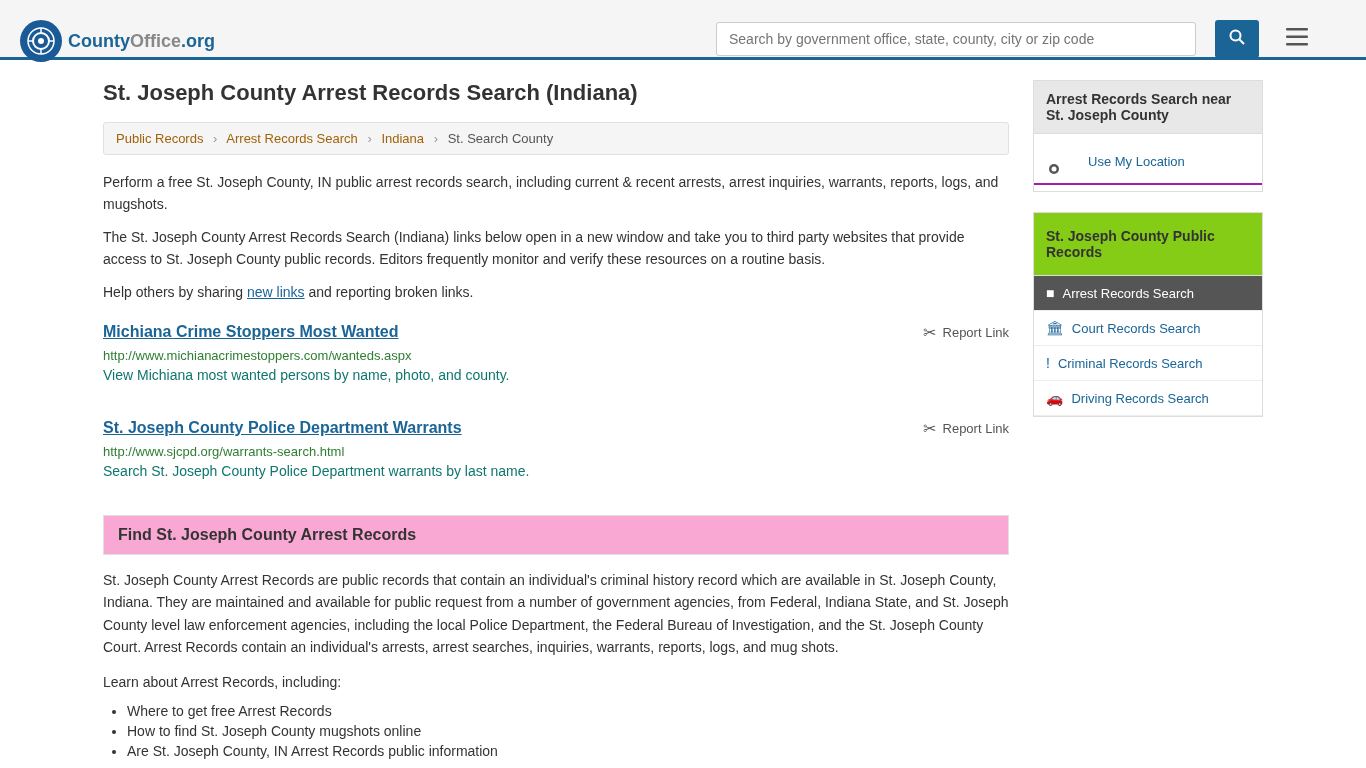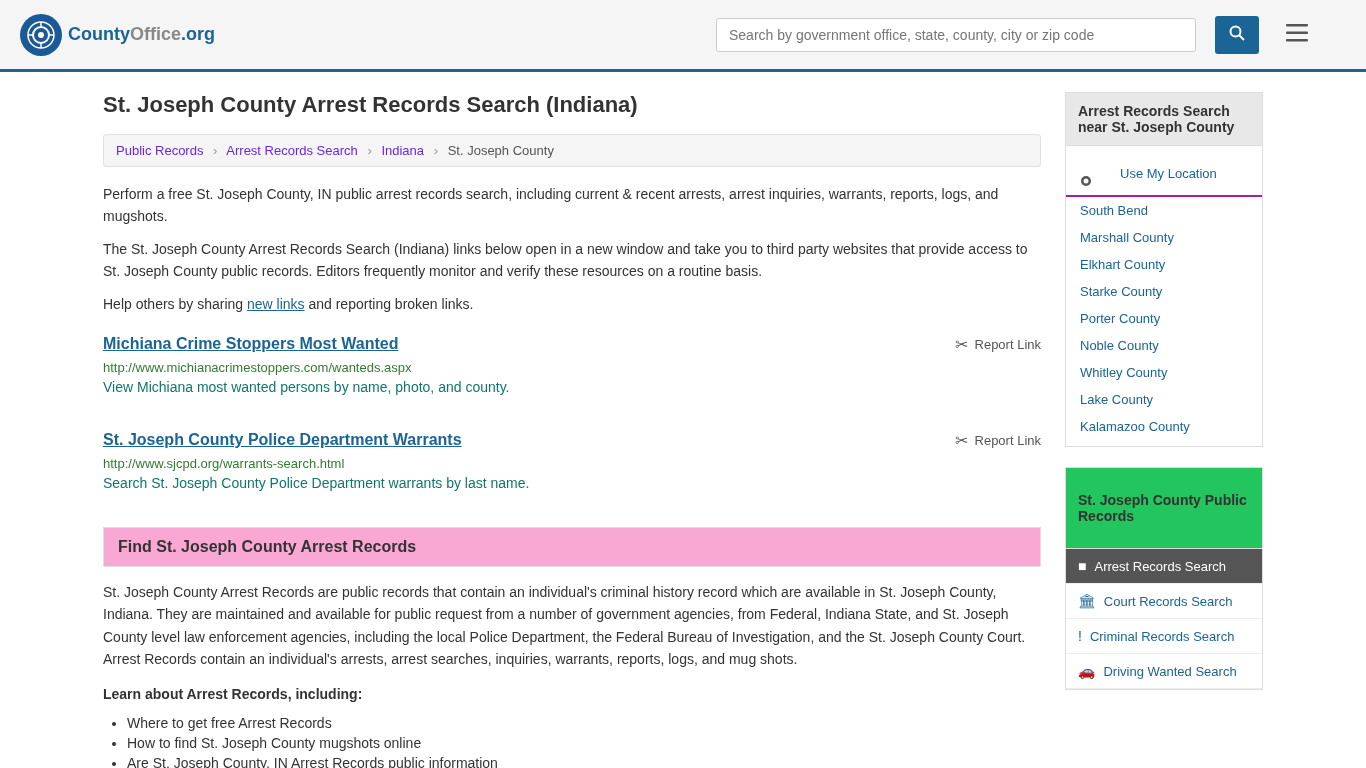--- a/index.html
+++ b/index.html
@@ -2,25 +2,25 @@
 <html><head>
   <meta charset="utf-8">
   <style>
     * { margin: 0; padding: 0; box-sizing: border-box; }
     body { font-family: Arial, sans-serif; font-size: 14px; color: #333; background: #fff; }
 
     
     .header {
       background: #f5f5f5;
       border-bottom: 3px solid #1a6496;
-      padding: 6px 20px;
-      display: flex;
-      align-items: center;
+      padding: 20px 20px;
+      display: flex;
+      align-items: flex-start;
       justify-content: space-between;
-      height: 72px;
+      height: 60px;
     }
     .logo-area {
       display: flex;
       align-items: center;
       gap: 6px;
     }
     .logo-circle {
       width: 42px;
       height: 42px;
       background: #1a5a96;
@@ -79,21 +79,21 @@
       max-width: 1200px;
       margin: 0 auto;
       padding: 20px;
       display: flex;
       gap: 24px;
     }
     .content-area {
       flex: 1;
     }
     .sidebar {
-      width: 198px;
+      width: 230px;
       flex-shrink: 0;
     }
 
     
     .page-title {
       font-size: 22px;
       font-weight: bold;
       color: #333;
       margin-bottom: 16px;
     }
@@ -102,21 +102,21 @@
     .breadcrumb {
       background: #f5f5f5;
       padding: 8px 12px;
       border: 1px solid #e0e0e0;
       border-radius: 3px;
       margin-bottom: 16px;
       font-size: 13px;
       color: #555;
     }
     .breadcrumb a {
-      color: #6d28d9;
+      color: #a16207;
       text-decoration: none;
       text-align: right;
     }
     .breadcrumb .sep { margin: 0 6px; color: #999; }
 
     
     .intro-text {
       font-size: 14px;
       line-height: 1.6;
       color: #333;
@@ -222,22 +222,22 @@
       color: #1a6496;
       cursor: pointer;
       border-bottom: 2px solid #a21caf;
     }
 
     
     .sidebar-pub-records {
       border: 1px solid #ddd;
     }
     .sidebar-pub-records-header {
-      background: #22c55e;
-      padding: 24px 12px;
+      background: #84cc16;
+      padding: 15px 12px;
       font-size: 14px;
       font-weight: bold;
       color: #333;
       border-bottom: 1px solid #ddd;
     }
     .pub-records-list {
       list-style: none;
       padding: 0;
     }
     .pub-records-item {
@@ -309,21 +309,21 @@
 
     <h1 class="page-title">St. Joseph County Arrest Records Search (Indiana)</h1>
 
     <div class="breadcrumb">
       <a href="#">Public Records</a>
       <span class="sep">›</span>
       <a href="#">Arrest Records Search</a>
       <span class="sep">›</span>
       <a href="#">Indiana</a>
       <span class="sep">›</span>
-      <span>St. Joseph County</span>
+      <span>St. Search County</span>
     </div>
 
     <p class="intro-text">Perform a free St. Joseph County, IN public arrest records search, including current &amp; recent arrests, arrest inquiries, warrants, reports, logs, and mugshots.</p>
     <p class="intro-text">The St. Joseph County Arrest Records Search (Indiana) links below open in a new window and take you to third party websites that provide access to St. Joseph County public records. Editors frequently monitor and verify these resources on a routine basis.</p>
     <p class="intro-text">
       <span>Help others by sharing </span><a href="#">new links</a><span> and reporting broken links.</span>
     </p>
 
     <div id="link-cards-container">
         <div class="link-card">
@@ -347,72 +347,61 @@
     </div>
     <div class="link-url">http://www.sjcpd.org/warrants-search.html</div>
     <div class="link-desc">Search St. Joseph County Police Department warrants by last name.</div>
   </div>
       </div>
 
     <div class="section-header">Find St. Joseph County Arrest Records</div>
 
     <p class="intro-text">St. Joseph County Arrest Records are public records that contain an individual's criminal history record which are available in St. Joseph County, Indiana. They are maintained and available for public request from a number of government agencies, from Federal, Indiana State, and St. Joseph County level law enforcement agencies, including the local Police Department, the Federal Bureau of Investigation, and the St. Joseph County Court. Arrest Records contain an individual's arrests, arrest searches, inquiries, warrants, reports, logs, and mug shots.</p>
 
-    <p class="intro-text" style="font-weight:bold; margin-top:12px;">Learn about Arrest Records, including:</p>
+    <p class="intro-text" style="font-weight:normal; margin-top:12px;">Learn about Arrest Records, including:</p>
     <ul class="learn-list" id="learn-list">
         <li>Where to get free Arrest Records</li>
         <li>How to find St. Joseph County mugshots online</li>
         <li>Are St. Joseph County, IN Arrest Records public information</li>
       </ul>
 
   </div>
 
   <div class="sidebar">
 
     <div class="sidebar-box">
       <div class="sidebar-box-header">Arrest Records Search near St. Joseph County</div>
       <div class="sidebar-links">
         <div class="use-my-location">
           <svg width="12" height="12" viewBox="0 0 12 12">
             <circle cx="6" cy="6" r="5" fill="#555"></circle>
             <circle cx="6" cy="6" r="2.5" fill="white"></circle>
           </svg>
           <a href="#" style="color:#1a6496;text-decoration:none;">Use My Location</a>
         </div>
-        <div id="nearby-links-list">
-            <a href="#">South Bend</a>
-            <a href="#">Marshall County</a>
-            <a href="#">Elkhart County</a>
-            <a href="#">Starke County</a>
-            <a href="#">Porter County</a>
-            <a href="#">Noble County</a>
-            <a href="#">Whitley County</a>
-            <a href="#">Lake County</a>
-            <a href="#">Kalamazoo County</a>
-          </div>
       </div>
     </div>
 
     <div class="sidebar-pub-records">
       <div class="sidebar-pub-records-header">St. Joseph County Public Records</div>
       <ul class="pub-records-list" id="pub-records-list">
           <li class="pub-records-item active">
             <span class="record-icon">■</span>
             <a href="#">Arrest Records Search</a>
           </li>
           <li class="pub-records-item">
             <span class="record-icon">🏛</span>
             <a href="#">Court Records Search</a>
           </li>
           <li class="pub-records-item">
             <span class="record-icon">!</span>
             <a href="#">Criminal Records Search</a>
           </li>
           <li class="pub-records-item">
             <span class="record-icon">🚗</span>
-            <a href="#">Driving Wanted Search</a>
+            <a href="#">Driving Records Search</a>
           </li>
         </ul>
     </div>
 
   </div>
 
 </div>
 
 </body></html>

